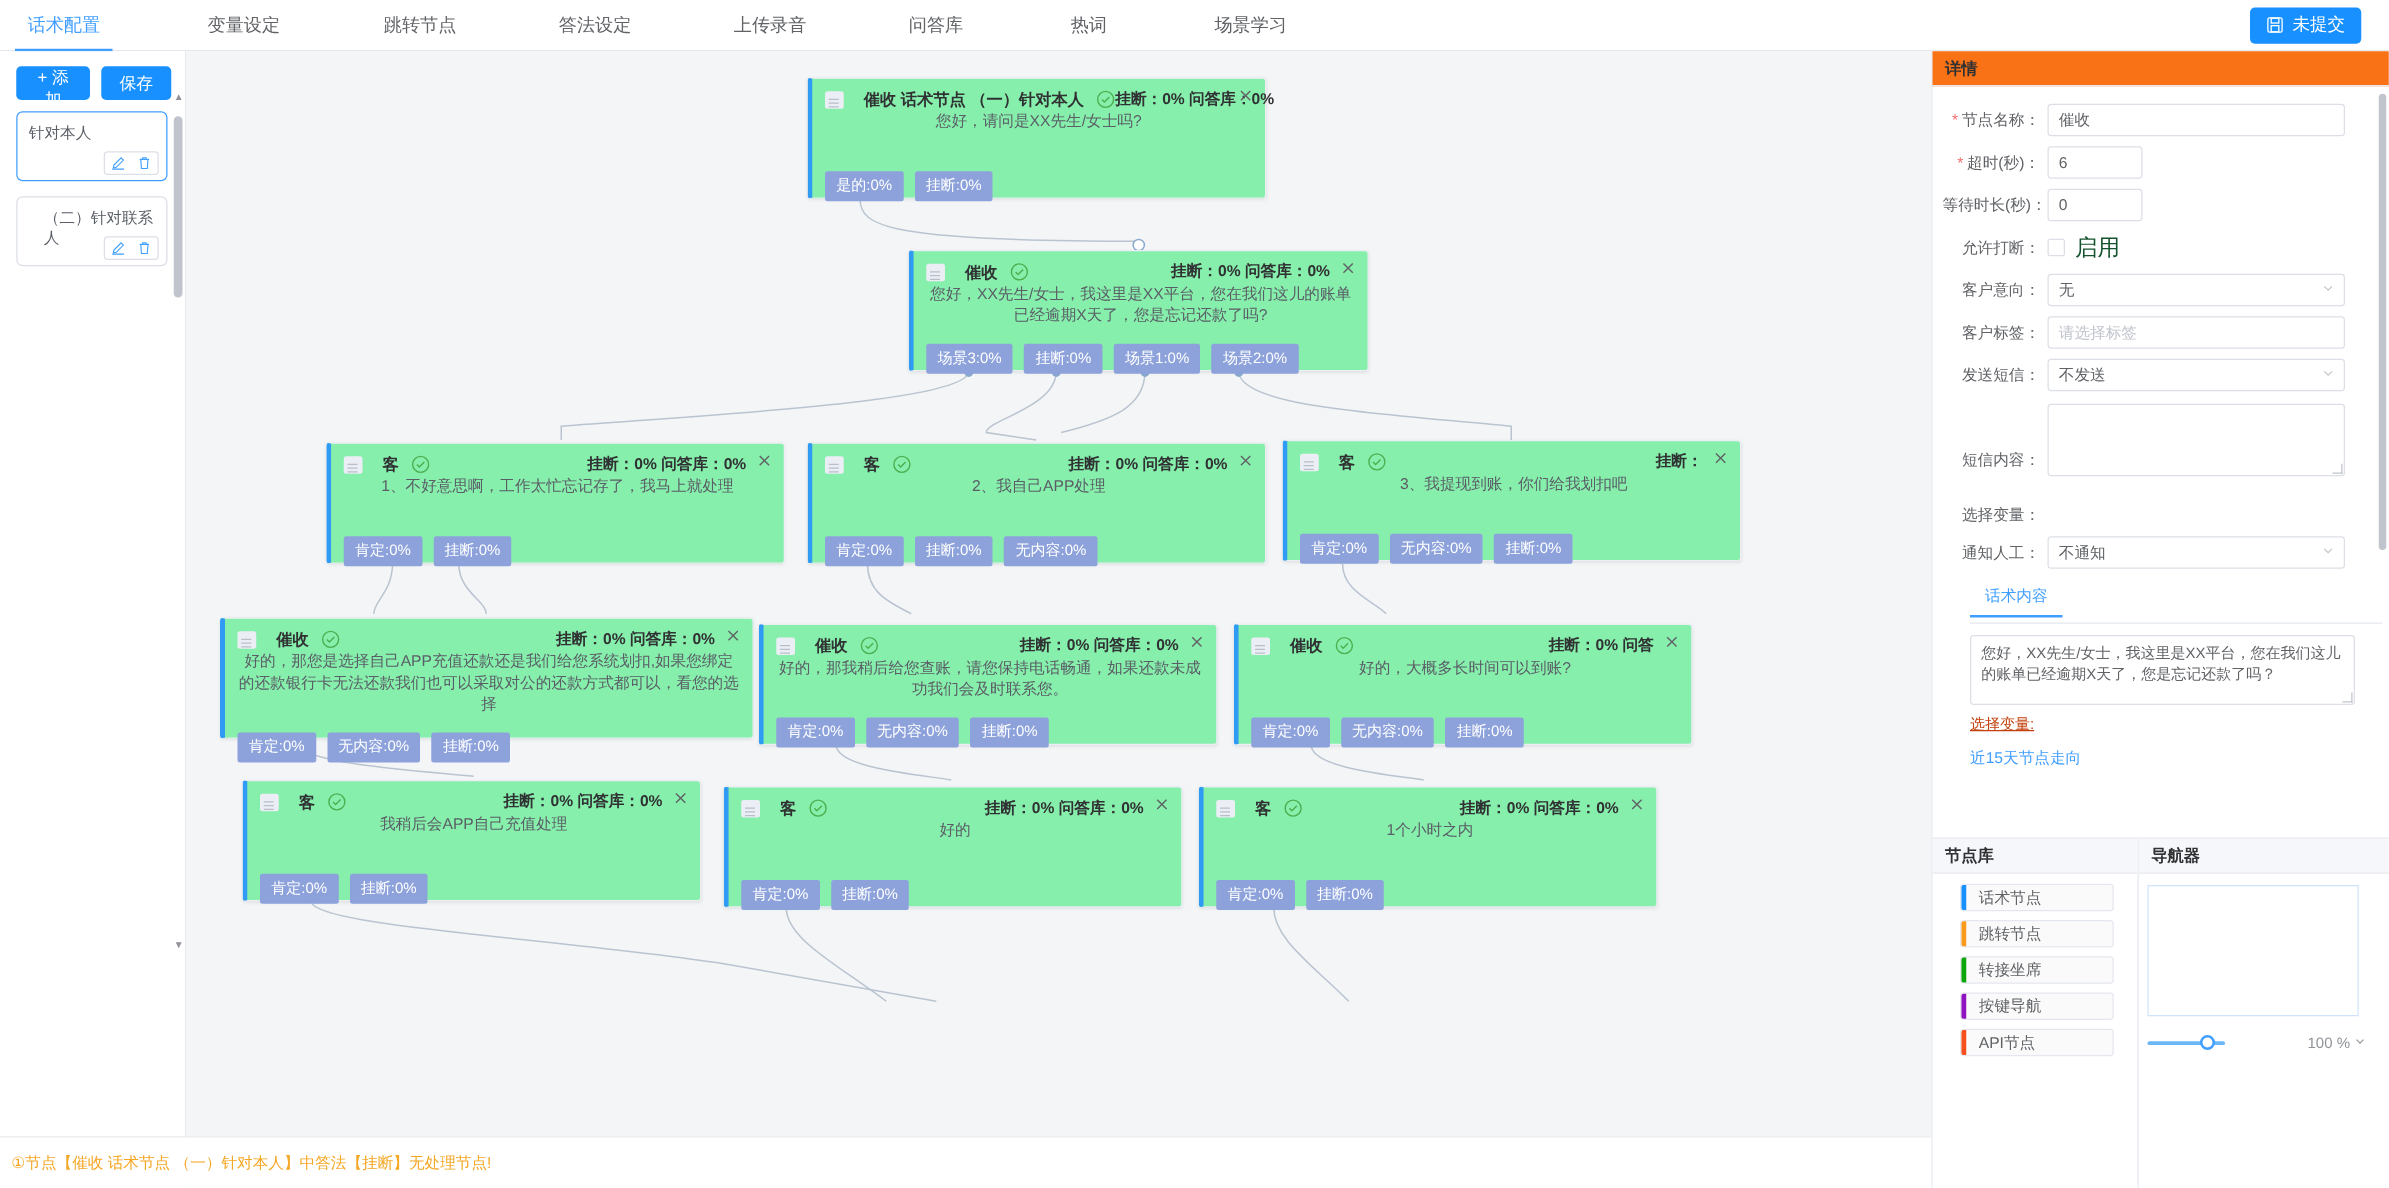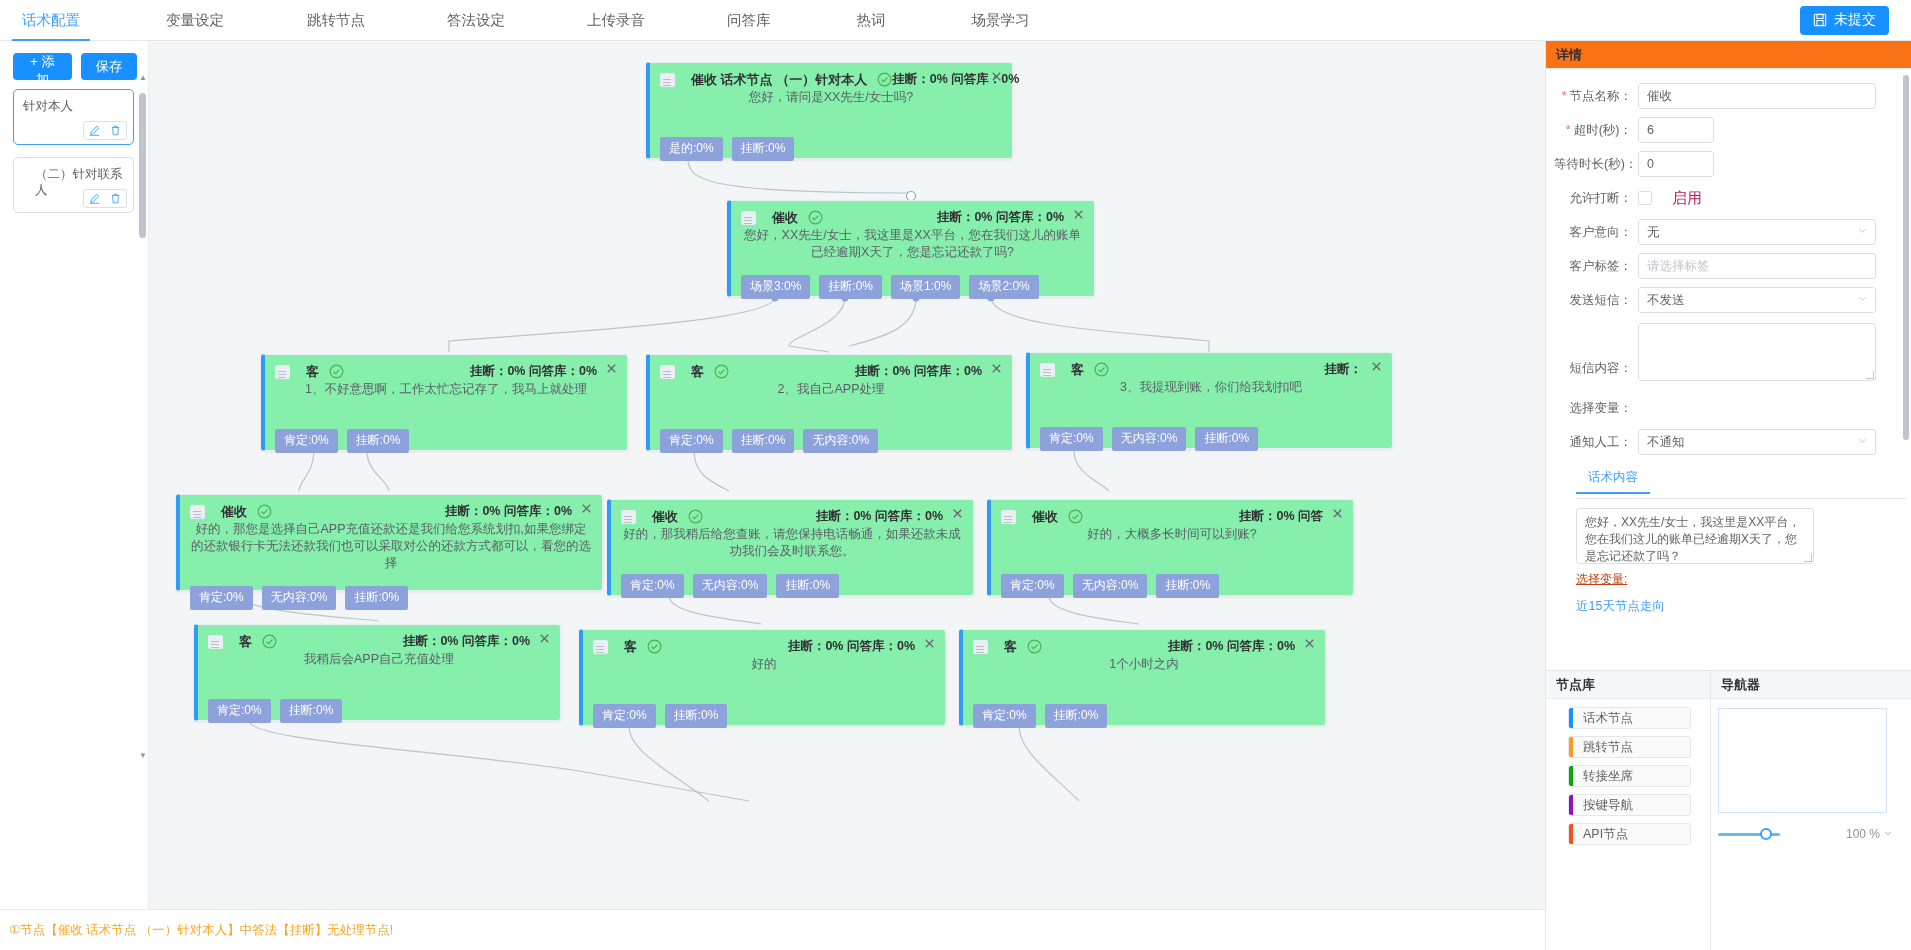--- a/index.html
+++ b/index.html
@@ -141,21 +141,21 @@
   .finput.ph { color: #c0c4cc; }
   .fselect { width: 238px; position: relative; }
   .fselect .caret {
     position: absolute; right: 7px; top: 50%; transform: translateY(-50%);
     color: #c0c4cc;
   }
   .fcheck {
     width: 14px; height: 14px; border: 1px solid #dcdfe6; border-radius: 2px;
     background: #fff; flex: none; cursor: pointer;
   }
-  .fcheck-label { font-size: 15px; color: #be185d; margin-left: 20px; }
+  .fcheck-label { font-size: 18px; color: #14532d; margin-left: 8px; }
   .ftextarea {
     width: 238px; height: 58px; border: 1px solid #dcdfe6; border-radius: 3px;
     background: #fff; position: relative;
     font-size: 12.5px; color: #606266; padding: 4px 8px; line-height: 17px;
     font-family: "Liberation Sans", sans-serif;
   }
   .resize-grip {
     position: absolute; right: 1px; bottom: 1px; width: 8px; height: 8px;
     border-right: 1px solid #c0c4cc; border-bottom: 1px solid #c0c4cc;
     transform: skewX(-0deg);
@@ -164,21 +164,21 @@
   .frow.tall .flabel { line-height: 26px; }
   .tabstrip { margin: 14px 0 0 30px; border-bottom: 1px solid #e4e7ed; width: 330px; height: 30px; position: relative;}
   .tabstrip .tb {
     display: inline-block; font-size: 12.5px; color: #409eff;
     padding: 0 12px 7px 12px; position: relative; cursor: pointer;
   }
   .tabstrip .tb::after {
     content:""; position:absolute; left:0; right:0; bottom:-1px; height:2px; background:#409eff;
   }
   .script-box {
-    margin: 9px 0 0 30px; width: 238px; height: 56px;
+    margin: 9px 0 0 30px; width: 308px; height: 56px;
     border: 1px solid #dcdfe6; border-radius: 3px; position: relative;
     font-size: 12px; color: #606266; padding: 5px 8px; line-height: 17px;
   }
   .small-lbl { margin: 7px 0 0 30px; font-size: 12px; color: #c2410c; text-decoration: underline; }
   .link-blue { margin: 10px 0 0 30px; font-size: 12.5px; color: #409eff; cursor: pointer; }
   .panel-scroll { position: absolute; right: 2px; top: 6px; width: 6px; height: 580px; }
   .panel-scroll .thumb { position:absolute; top: 0; left: 0; width: 6px; height: 365px; background: #c0c4cc; border-radius: 3px;}
 
   
   #bottomright {
@@ -683,21 +683,21 @@
     </div>
 
     <div class="frow tall" style="margin-top:10px;">
       <div class="flabel">短信内容：</div>
       <div class="ftextarea">
         <span></span>
         <span class="resize-grip"></span>
       </div>
     </div>
 
-    <div class="frow" style="margin-top:14px;">
+    <div class="frow" style="margin-top:14px;align-items:flex-end;">
       <div class="flabel">选择变量：</div>
     </div>
 
     <div class="frow">
       <div class="flabel">通知人工：</div>
       <div class="finput fselect">
         <span>不通知</span>
         <span class="caret">
           <svg width="11" height="11" viewBox="0 0 16 16" fill="none" stroke="#c0c4cc" stroke-width="1.4">
               <path d="M3.5 6l4.5 4.5L12.5 6"></path>

